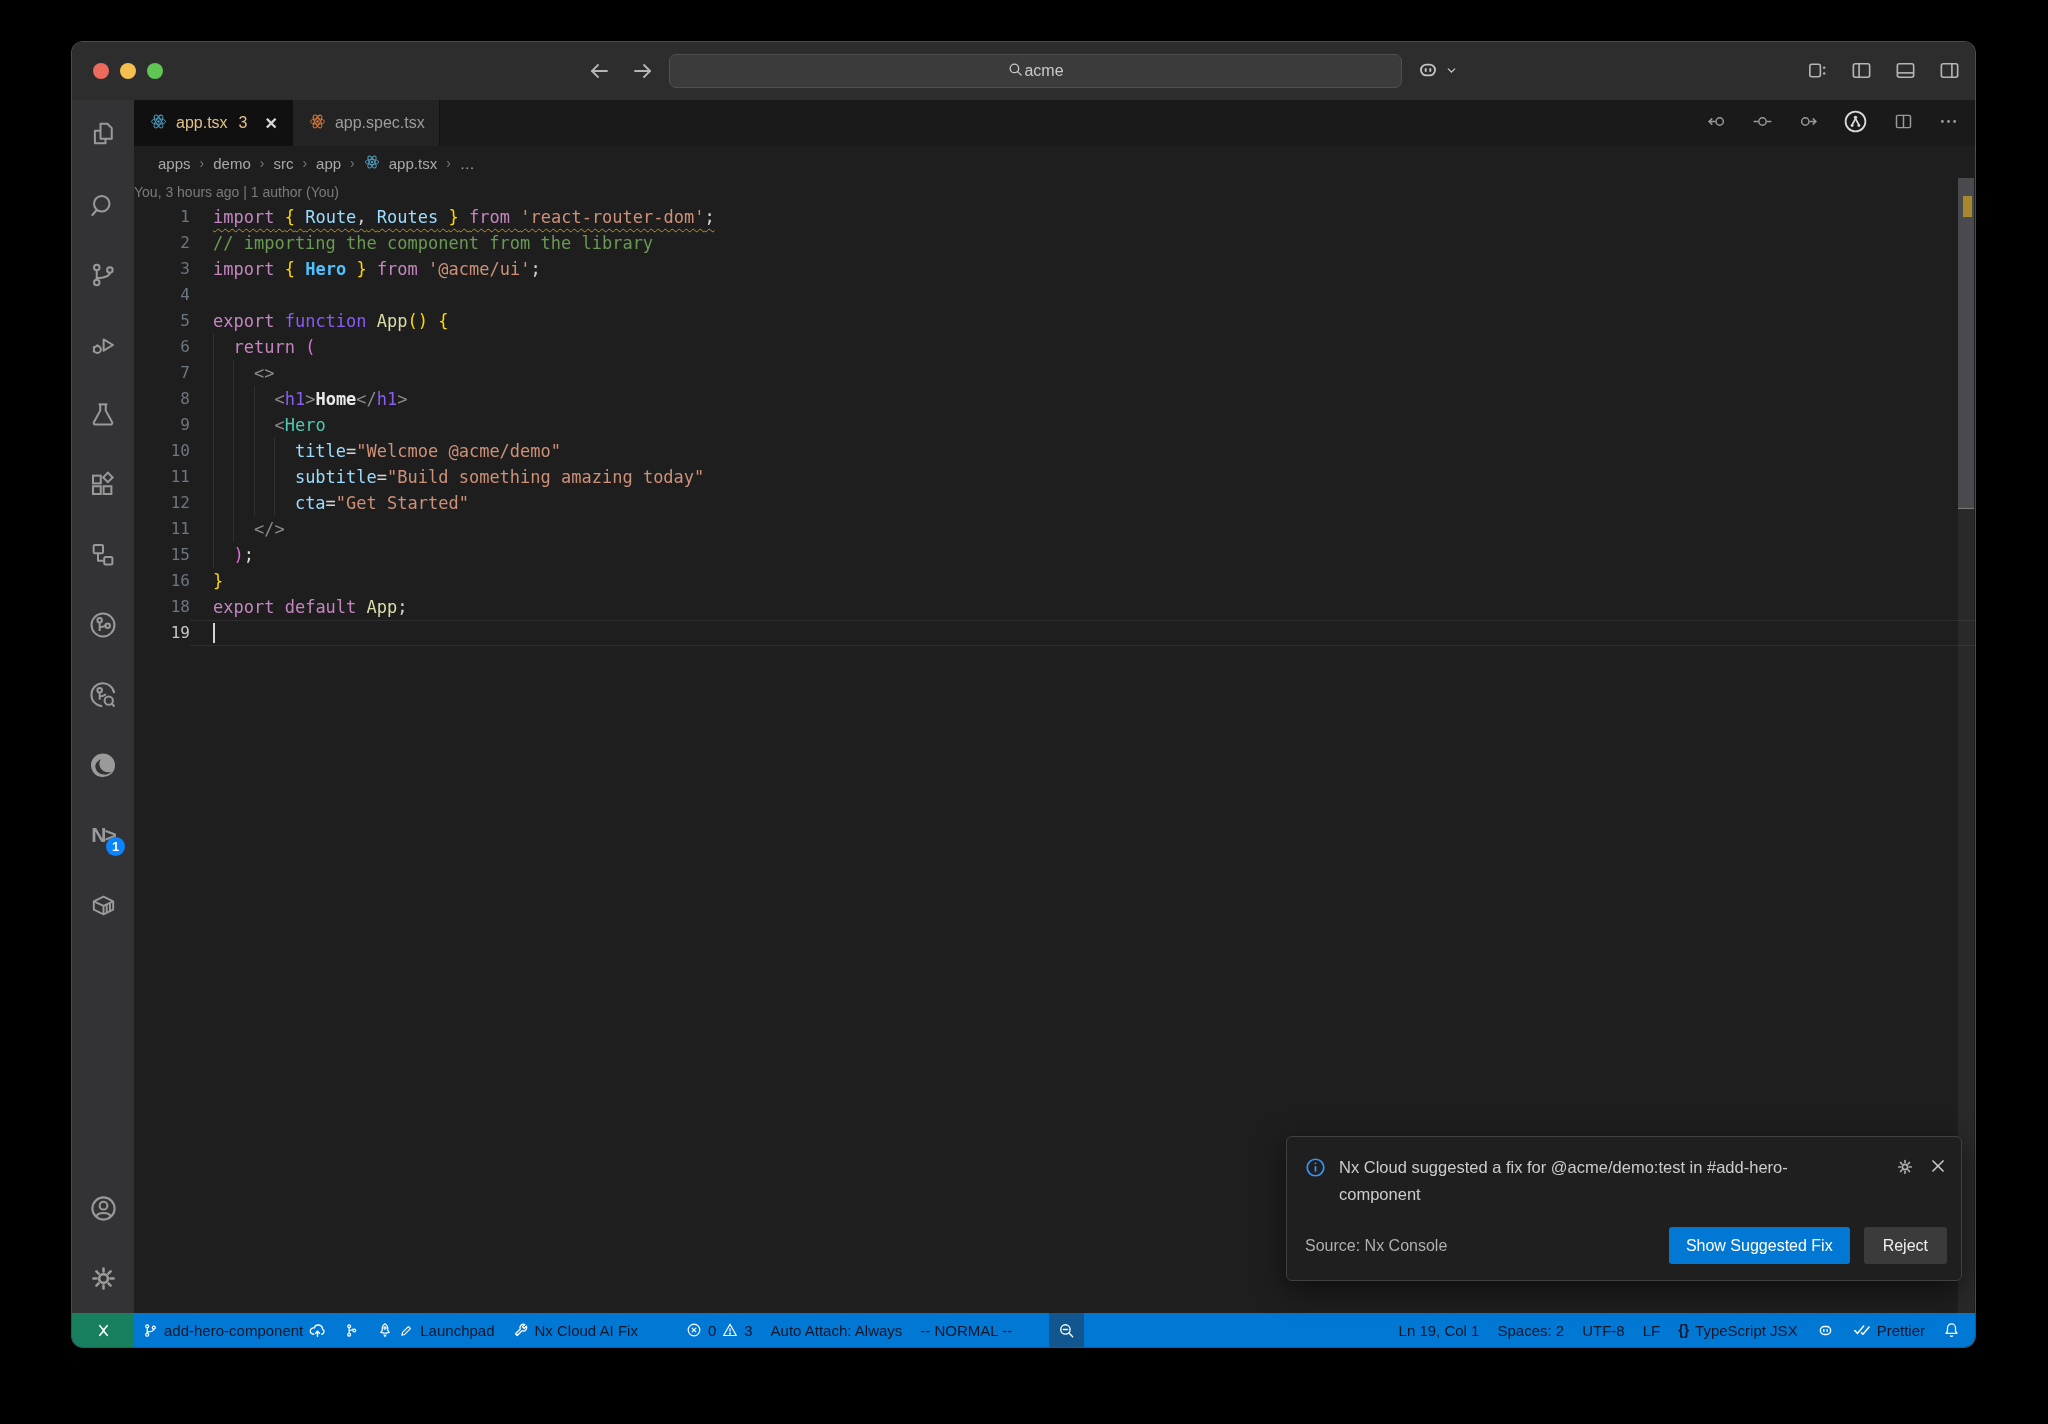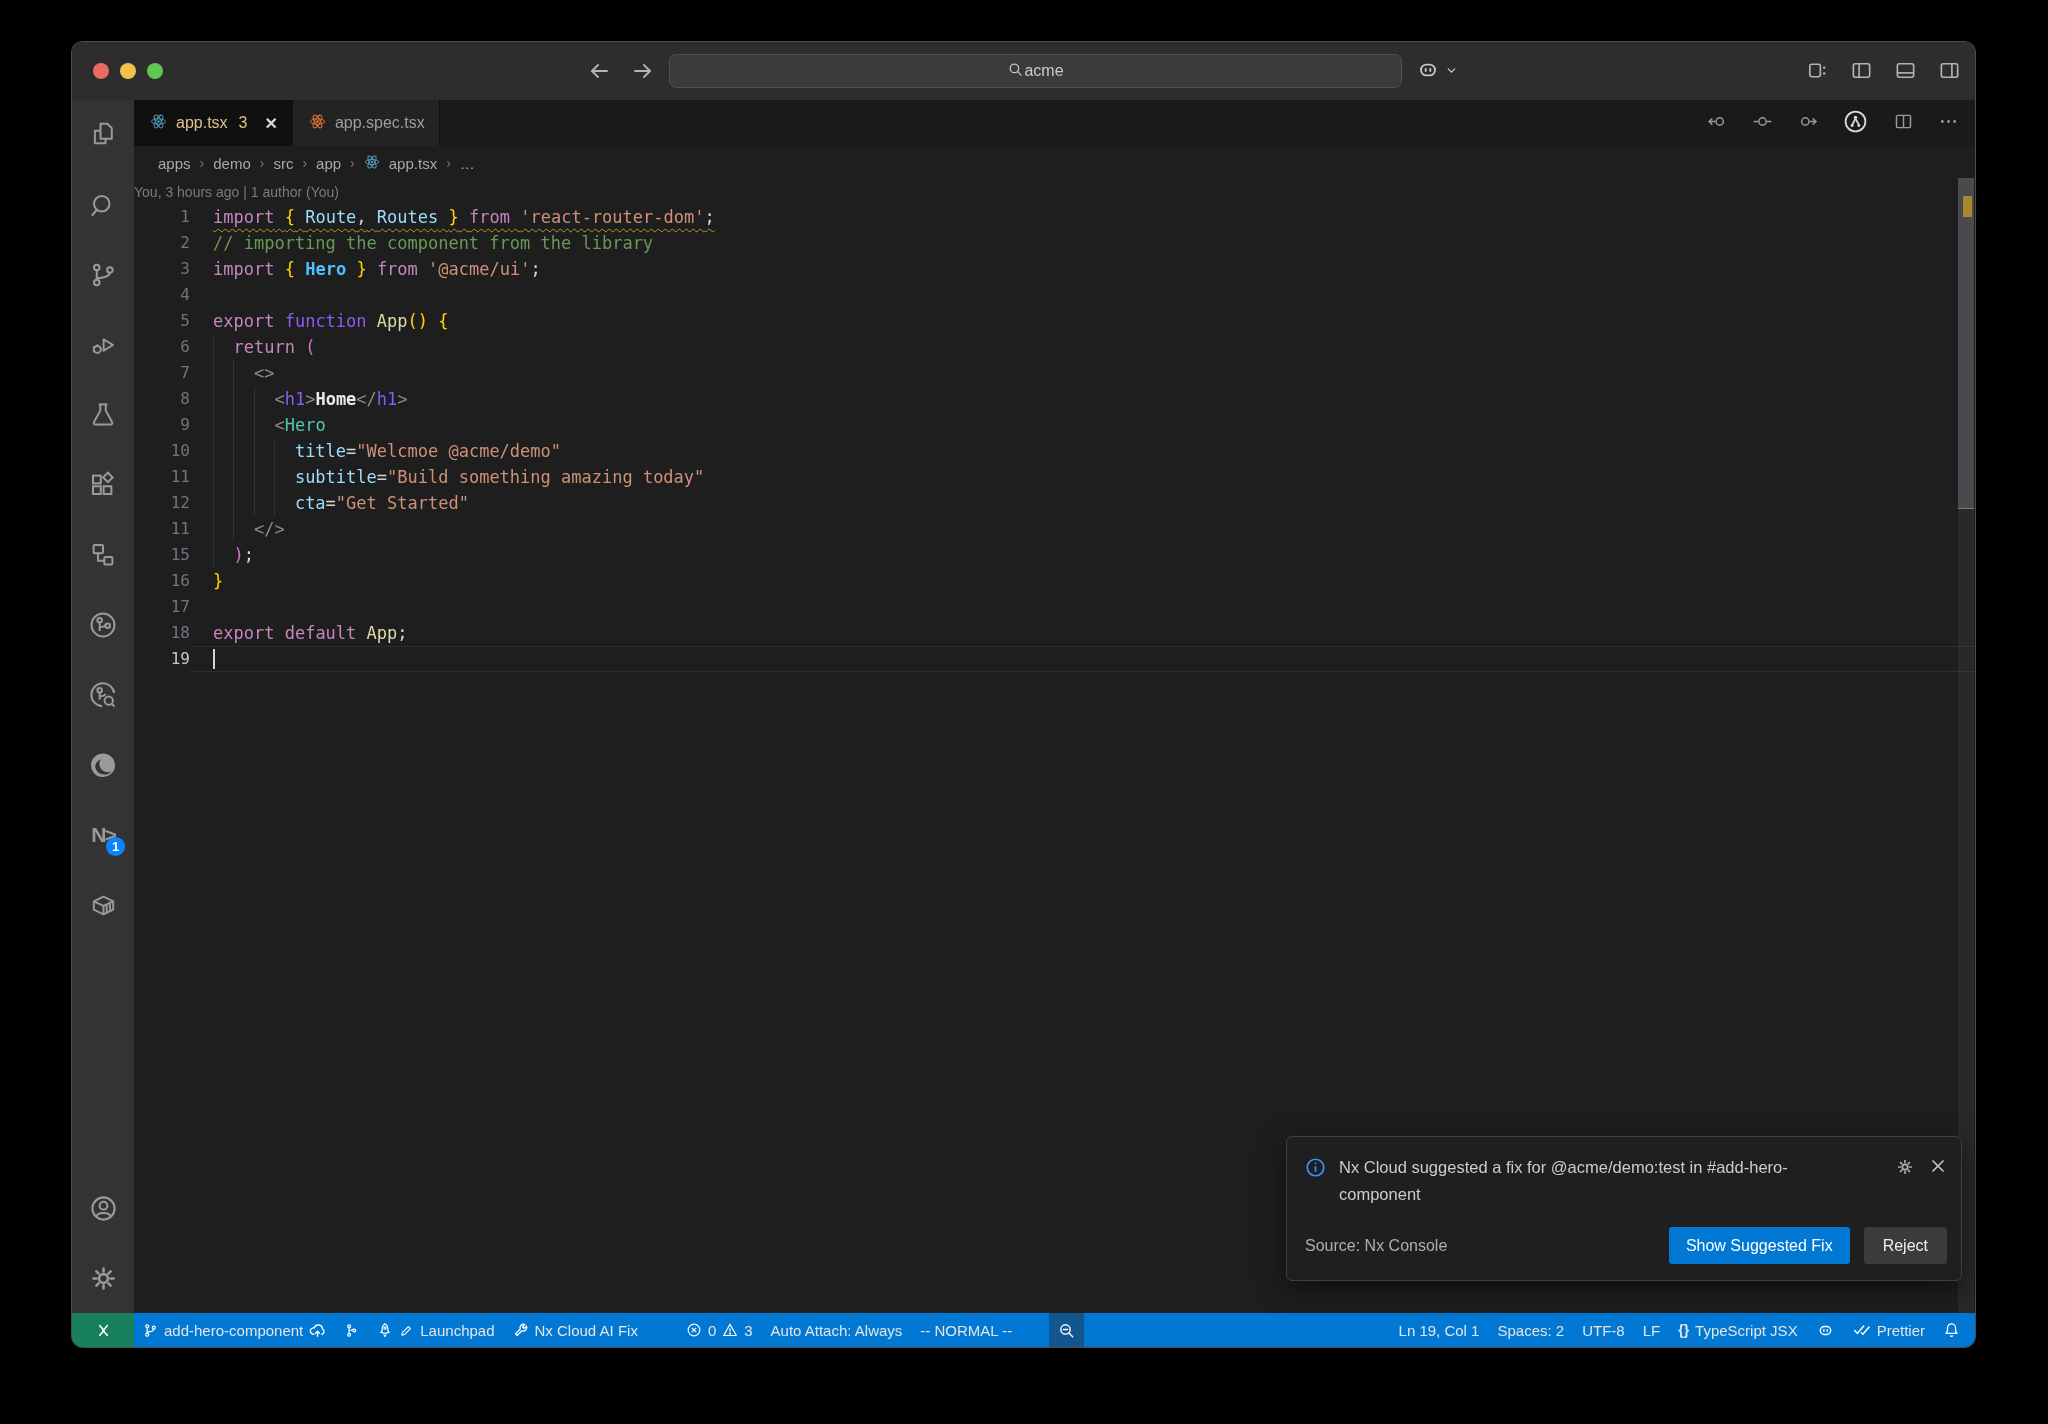--- a/index.html
+++ b/index.html
@@ -55,21 +55,21 @@
   .c-icomp{color:#4fc1ff;font-weight:700}.c-b1{color:#ffd700}.c-b2{color:#da70d6}
   .c-pun{color:#8a8a8a}.c-txt{color:#eaeaea;font-weight:700}.c-pln{color:#d4d4d4}
   .squig{text-decoration-line:underline;text-decoration-style:wavy;text-decoration-color:#b8962e;
     text-decoration-thickness:1.4px;text-underline-offset:5px;}
   
   .sb-track{position:absolute;right:1px;top:78px;width:16px;height:1062px;background:rgba(255,255,255,0.05);}
   .sb-thumb{position:absolute;right:1px;top:78px;width:16px;height:330px;background:#4a4a4e;border-bottom:1px solid #7a7a7a;cursor:pointer;}
   .sb-marker{position:absolute;right:3px;top:96px;width:9px;height:21px;background:#a7882d;}
   
   .status{position:absolute;left:0;right:0;bottom:0;height:34px;background:#0078d4;border-radius:0 0 11px 11px;
-    display:flex;align-items:center;color:#e5e5e5;font-size:15px;}
+    display:flex;align-items:center;color:#0f172a;font-size:15px;}
   .st{display:flex;align-items:center;gap:6px;padding:0 9px;height:100%;cursor:pointer;white-space:nowrap;}
   .st svg{display:block;}
   .st-remote{background:#18805f;width:62px;justify-content:center;border-radius:0 0 0 11px;padding:0;}
   .st-zoom{background:#11568e;margin-left:28px;}
   .st-right{margin-left:auto;display:flex;height:100%;padding-right:6px;}
   .st-err{margin-left:30px;}
   .braces-ic{font-size:14px;font-weight:700;}
   
   .toast{position:absolute;right:13px;bottom:66px;width:642px;background:#1f1f20;border:1px solid #404041;
     border-radius:6px;box-shadow:0 8px 28px rgba(0,0,0,.55);padding:17px 14px 16px 18px;}
@@ -374,21 +374,20 @@
             <div class="code-line"><span class="ln">6</span><span class="lc"><i class="guide" style="left: calc(0ch + 23px);"></i><span><span class="c-pln">  </span><span class="c-kw">return</span><span class="c-pln"> </span><span class="c-b2">(</span></span></span></div>
             <div class="code-line"><span class="ln">7</span><span class="lc"><i class="guide" style="left: calc(0ch + 23px);"></i><i class="guide" style="left: calc(2ch + 23px);"></i><span><span class="c-pln">    </span><span class="c-pun">&lt;&gt;</span></span></span></div>
             <div class="code-line"><span class="ln">8</span><span class="lc"><i class="guide" style="left: calc(0ch + 23px);"></i><i class="guide" style="left: calc(2ch + 23px);"></i><i class="guide" style="left: calc(4ch + 23px);"></i><span><span class="c-pln">      </span><span class="c-pun">&lt;</span><span class="c-kw2">h1</span><span class="c-pun">&gt;</span><span class="c-txt">Home</span><span class="c-pun">&lt;/</span><span class="c-kw2">h1</span><span class="c-pun">&gt;</span></span></span></div>
             <div class="code-line"><span class="ln">9</span><span class="lc"><i class="guide" style="left: calc(0ch + 23px);"></i><i class="guide" style="left: calc(2ch + 23px);"></i><i class="guide" style="left: calc(4ch + 23px);"></i><span><span class="c-pln">      </span><span class="c-pun">&lt;</span><span class="c-comp">Hero</span></span></span></div>
             <div class="code-line"><span class="ln">10</span><span class="lc"><i class="guide" style="left: calc(0ch + 23px);"></i><i class="guide" style="left: calc(2ch + 23px);"></i><i class="guide" style="left: calc(4ch + 23px);"></i><i class="guide" style="left: calc(6ch + 23px);"></i><span><span class="c-pln">        </span><span class="c-var">title</span><span class="c-pln">=</span><span class="c-str">"Welcmoe @acme/demo"</span></span></span></div>
             <div class="code-line"><span class="ln">11</span><span class="lc"><i class="guide" style="left: calc(0ch + 23px);"></i><i class="guide" style="left: calc(2ch + 23px);"></i><i class="guide" style="left: calc(4ch + 23px);"></i><i class="guide" style="left: calc(6ch + 23px);"></i><span><span class="c-pln">        </span><span class="c-var">subtitle</span><span class="c-pln">=</span><span class="c-str">"Build something amazing today"</span></span></span></div>
             <div class="code-line"><span class="ln">12</span><span class="lc"><i class="guide" style="left: calc(0ch + 23px);"></i><i class="guide" style="left: calc(2ch + 23px);"></i><i class="guide" style="left: calc(4ch + 23px);"></i><i class="guide" style="left: calc(6ch + 23px);"></i><span><span class="c-pln">        </span><span class="c-var">cta</span><span class="c-pln">=</span><span class="c-str">"Get Started"</span></span></span></div>
             <div class="code-line"><span class="ln">11</span><span class="lc"><i class="guide" style="left: calc(0ch + 23px);"></i><i class="guide" style="left: calc(2ch + 23px);"></i><span><span class="c-pln">    </span><span class="c-pun">&lt;/&gt;</span></span></span></div>
             <div class="code-line"><span class="ln">15</span><span class="lc"><i class="guide" style="left: calc(0ch + 23px);"></i><span><span class="c-pln">  </span><span class="c-b2">)</span><span class="c-pln">;</span></span></span></div>
             <div class="code-line"><span class="ln">16</span><span class="lc"><span><span class="c-b1">}</span></span></span></div>
-            <div class="code-line"><span class="ln">17</span><span class="lc"><span></span></span></div>
             <div class="code-line"><span class="ln">18</span><span class="lc"><span><span class="c-kw">export</span><span class="c-pln"> </span><span class="c-kw">default</span><span class="c-pln"> </span><span class="c-fn">App</span><span class="c-pln">;</span></span></span></div>
             <div class="code-line current"><span class="ln">19</span><span class="lc"><span></span><i class="cursor"></i></span></div>
           </div>
         <div class="sb-track"></div>
         <div class="sb-thumb" style="top:-2px"></div>
         <div class="sb-marker" style="top:16px"></div>
       </div>
     </div>
   </div>
 

